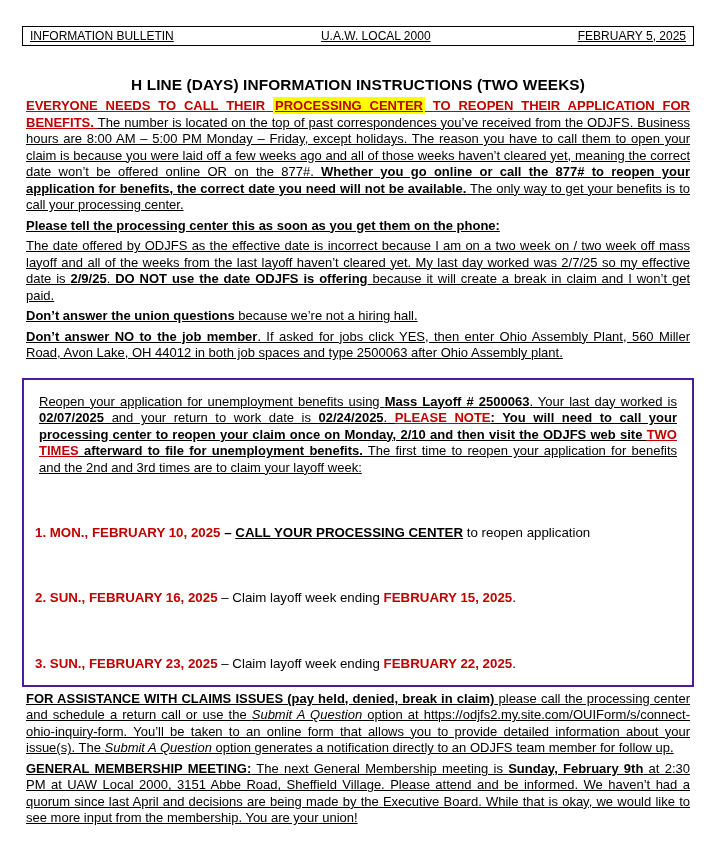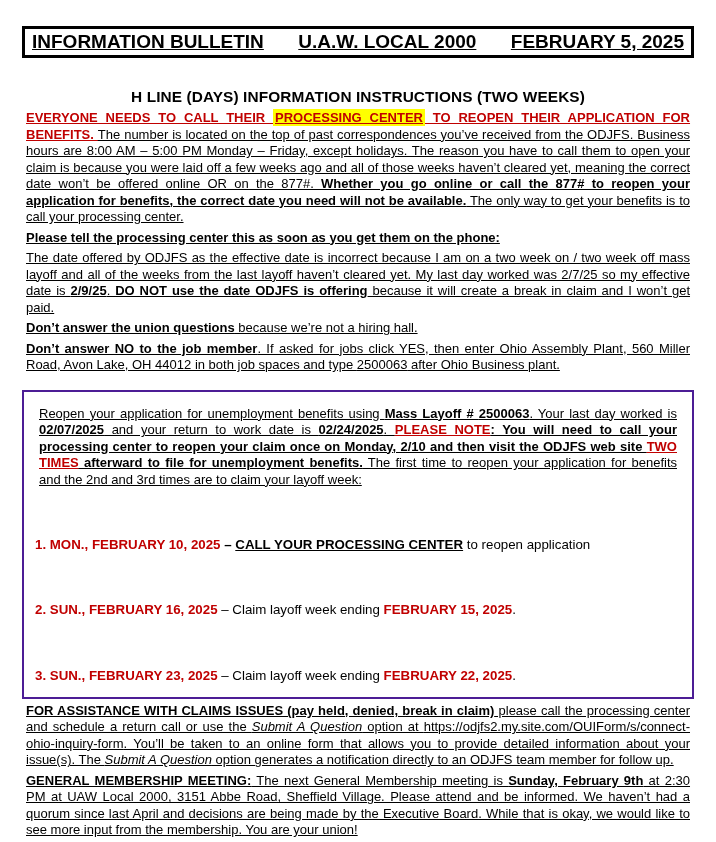--- a/index.html
+++ b/index.html
@@ -5,24 +5,24 @@
   html,body{margin:0;padding:0;background:#fff;}
   body{
     width:716px;height:842px;overflow:hidden;
     font-family:"Liberation Sans",sans-serif;
     color:#000;
   }
   .page{padding:26px 22px 0 22px;box-sizing:border-box;}
 
   
   .header-box{
-    border:3px solid #000000;
+    border:1px solid #000000;
     display:flex;justify-content:space-between;align-items:center;
     padding:2px 7px;
-    font-weight:bold;font-size:19px;
+    font-weight:normal;font-size:12px;
   }
   .header-box span{text-decoration:underline;white-space:nowrap;}
 
   .doc-title{
     text-align:center;font-weight:bold;font-size:15.4px;
     margin:30px 0 0 0;letter-spacing:.1px;
   }
 
   p.para{font-size:13px;line-height:1.27;text-align:justify;margin:4px;text-decoration:underline;}
   .mt17{margin-top:17px;}
@@ -65,21 +65,21 @@
 
   <div class="doc-title">H LINE (DAYS) INFORMATION INSTRUCTIONS (TWO WEEKS)</div>
 
   <p class="para mt17"><span class="b u red">EVERYONE NEEDS TO CALL THEIR </span><span class="b u red hl">PROCESSING CENTER</span><span class="b u red"> TO REOPEN THEIR APPLICATION FOR BENEFITS. </span><span>The number is located on the top of past correspondences you’ve received from the ODJFS. Business hours are 8:00 AM – 5:00 PM Monday – Friday, except holidays. The reason you have to call them to open your claim is because you were laid off a few weeks ago and all of those weeks haven’t cleared yet, meaning the correct date won’t be offered online OR on the 877#. </span><span class="b u">Whether you go online or call the 877# to reopen your application for benefits, the correct date you need will not be available.</span><span> The only way to get your benefits is to call your processing center.</span></p>
 
   <p class="para mt16"><span class="b">Please tell the processing center this as soon as you get them on the phone:</span></p>
   <p class="para"><span>The date offered by ODJFS as the effective date is incorrect because I am on a two week on / two week off mass layoff and all of the weeks from the last layoff haven’t cleared yet. My last day worked was 2/7/25 so my effective date is </span><span class="b">2/9/25</span><span>. </span><span class="b u">DO NOT use the date ODJFS is offering</span><span> because it will create a break in claim and I won’t get paid.</span></p>
 
   <p class="para mt16"><span class="b u">Don’t answer the union questions</span><span> because we’re not a hiring hall.</span></p>
 
-  <p class="para mt15"><span class="b u">Don’t answer NO to the job member</span><span>. If asked for jobs click YES, then enter Ohio Assembly Plant, 560 Miller Road, Avon Lake, OH 44012 in both job spaces and type </span><span class="u">2500063</span><span> after Ohio Business plant.</span></p>
+  <p class="para mt15"><span class="b u">Don’t answer NO to the job member</span><span>. If asked for jobs click YES, then enter Ohio Assembly Plant, 560 Miller Road, Avon Lake, OH 44012 in both job spaces and type </span><span class="u">2500063</span><span> after Ohio Assembly plant.</span></p>
 
   <div class="box">
     <p class="para"><span>Reopen your application for unemployment benefits using </span><span class="b">Mass Layoff # </span><span class="b u">2500063</span><span>. Your last day worked is </span><span class="b u">02/07/2025</span><span> and your return to work date is </span><span class="b u">02/24/2025</span><span>. </span><span class="b u red">PLEASE NOTE</span><span class="b">: You will need to call your </span><span class="b u">processing center</span><span class="b"> to reopen your claim once on Monday, 2/10 and then visit the ODJFS web site </span><span class="b u red">TWO TIMES</span><span class="b"> afterward to file for unemployment benefits.</span><span> The first time to reopen your application for benefits and the 2nd and 3rd times are to claim your layoff week:</span></p>
     <div class="list">
       <div class="list-line"><span class="b red">1. MON., FEBRUARY 10, 2025</span><span class="b"> – </span><span class="b u">CALL YOUR PROCESSING CENTER</span><span> to reopen application</span></div>
       <div class="list-line"><span class="b red">2. SUN., FEBRUARY 16, 2025</span><span> – Claim layoff week ending </span><span class="b red">FEBRUARY 15, 2025</span><span>.</span></div>
       <div class="list-line"><span class="b red">3. SUN., FEBRUARY 23, 2025</span><span> – Claim layoff week ending </span><span class="b red">FEBRUARY 22, 2025</span><span>.</span></div>
     </div>
   </div>
 

